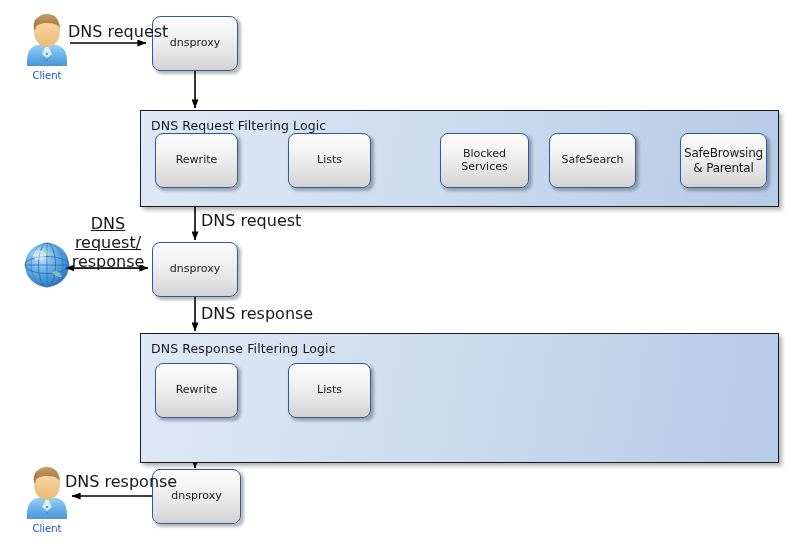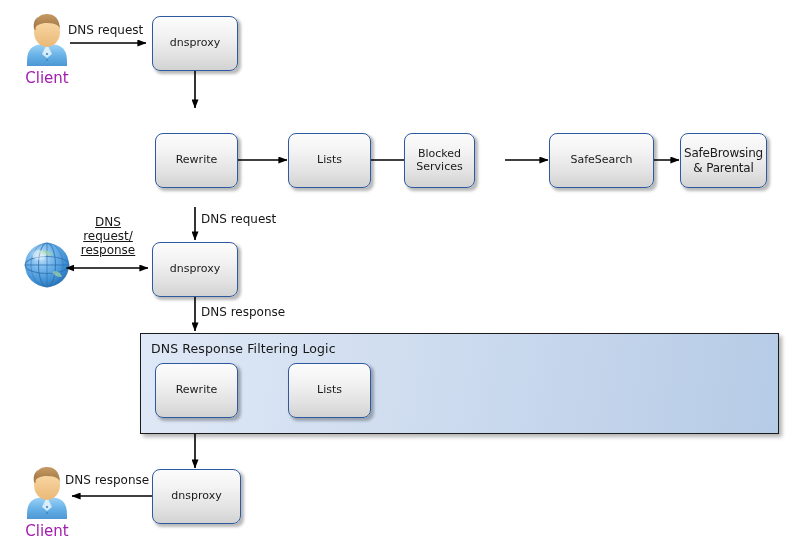--- a/index.html
+++ b/index.html
@@ -52,32 +52,32 @@
     font-size: 11px;
     color: #1a1a1a;
     line-height: 1.18;
     padding: 0 3px;
   }
   .node.tight { font-size: 12px; letter-spacing: -0.2px; }
 
   
   .label {
     position: absolute;
-    font-size: 12px;
+    font-size: 16px;
     color: #161616;
     white-space: pre;
     line-height: 1.18;
   }
   .label.center { text-align: center; text-decoration: underline; }
 
   
   .actor-caption {
     position: absolute;
-    font-size: 15px;
-    color: #a21caf;
+    font-size: 10px;
+    color: #1d4ed8;
     text-align: center;
     line-height: 1.18;
     white-space: pre;
   }
 
   
   #overlay {
     position: absolute;
     left: 0; top: 0;
     width: 797px;
@@ -167,30 +167,33 @@
 
     <line x1="195" y1="297" x2="195" y2="331" stroke="#000" stroke-width="1.6" marker-end="url(#arrowhead)"></line>
 
     <line x1="238" y1="390" x2="287" y2="390" stroke="#000" stroke-width="1.6" marker-end="url(#arrowhead)"></line>
 
     <line x1="195" y1="434" x2="195" y2="468" stroke="#000" stroke-width="1.6" marker-end="url(#arrowhead)"></line>
 
     <line x1="155" y1="496" x2="72" y2="496" stroke="#000" stroke-width="1.6" marker-end="url(#arrowhead)"></line>
   </svg>
 
+  <div class="panel" style="left:140px; top:110px; width:639px; height:97px;">
+    <div class="panel-title">DNS Request Filtering Logic</div>
+  </div>
 
   <div class="node" style="left:155px; top:133px; width:83px; height:55px;">Rewrite</div>
   <div class="node" style="left:288px; top:133px; width:83px; height:55px;">Lists</div>
-  <div class="node" style="left:404px; top:133px; width:71px; height:55px; white-space:pre;">Blocked
+  <div class="node" style="left:440px; top:133px; width:89px; height:55px; white-space:pre;">Blocked
 Services</div>
-  <div class="node" style="left:549px; top:133px; width:105px; height:55px;">SafeSearch</div>
+  <div class="node" style="left:549px; top:133px; width:87px; height:55px;">SafeSearch</div>
   <div class="node tight" style="left:680px; top:133px; width:87px; height:55px; white-space:pre;">SafeBrowsing
 &amp; Parental</div>
 
-  <div class="panel" style="left:140px; top:333px; width:639px; height:101px;">
+  <div class="panel" style="left:140px; top:333px; width:639px; height:130px;">
     <div class="panel-title">DNS Response Filtering Logic</div>
   </div>
 
   <div class="node" style="left:155px; top:363px; width:83px; height:55px;">Rewrite</div>
   <div class="node" style="left:288px; top:363px; width:83px; height:55px;">Lists</div>
 
   <div class="node" style="left:152px; top:16px; width:86px; height:55px;">dnsproxy</div>
   <div class="node" style="left:152px; top:242px; width:86px; height:55px;">dnsproxy</div>
   <div class="node" style="left:152px; top:469px; width:89px; height:55px;">dnsproxy</div>
 

